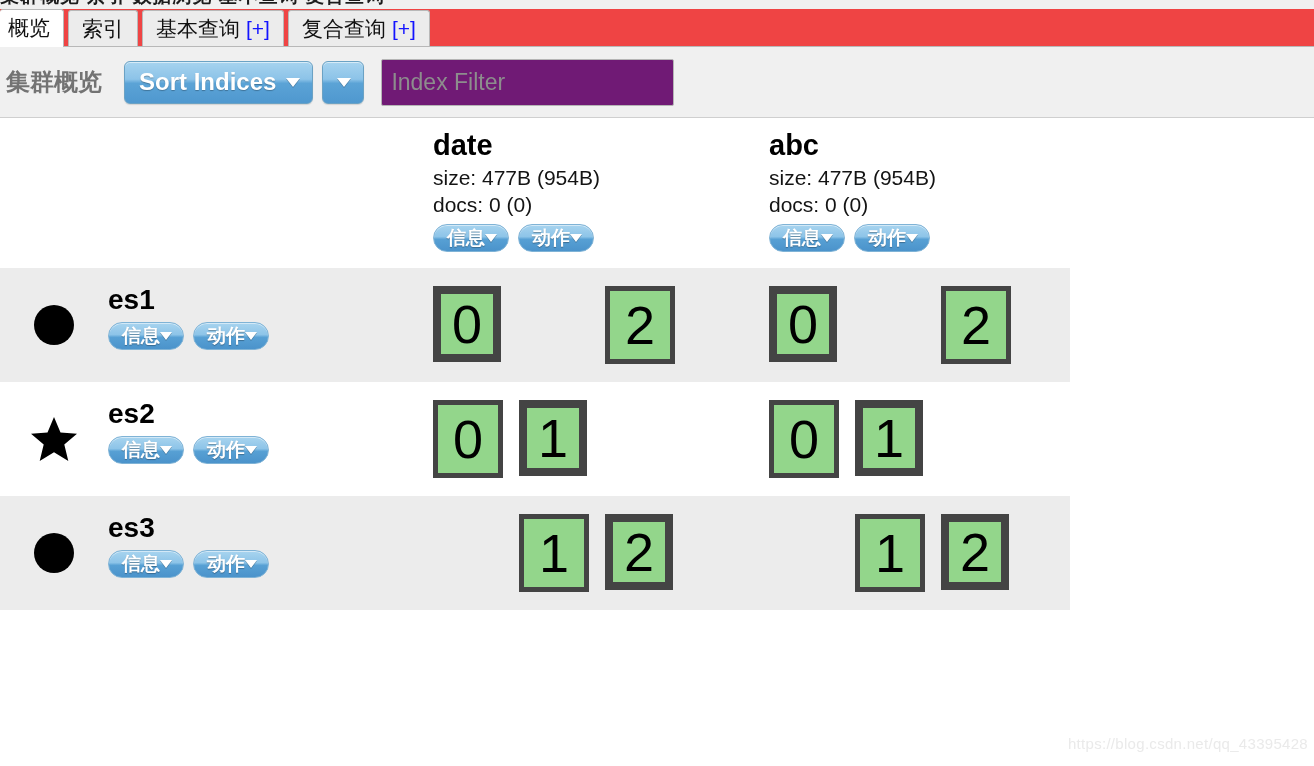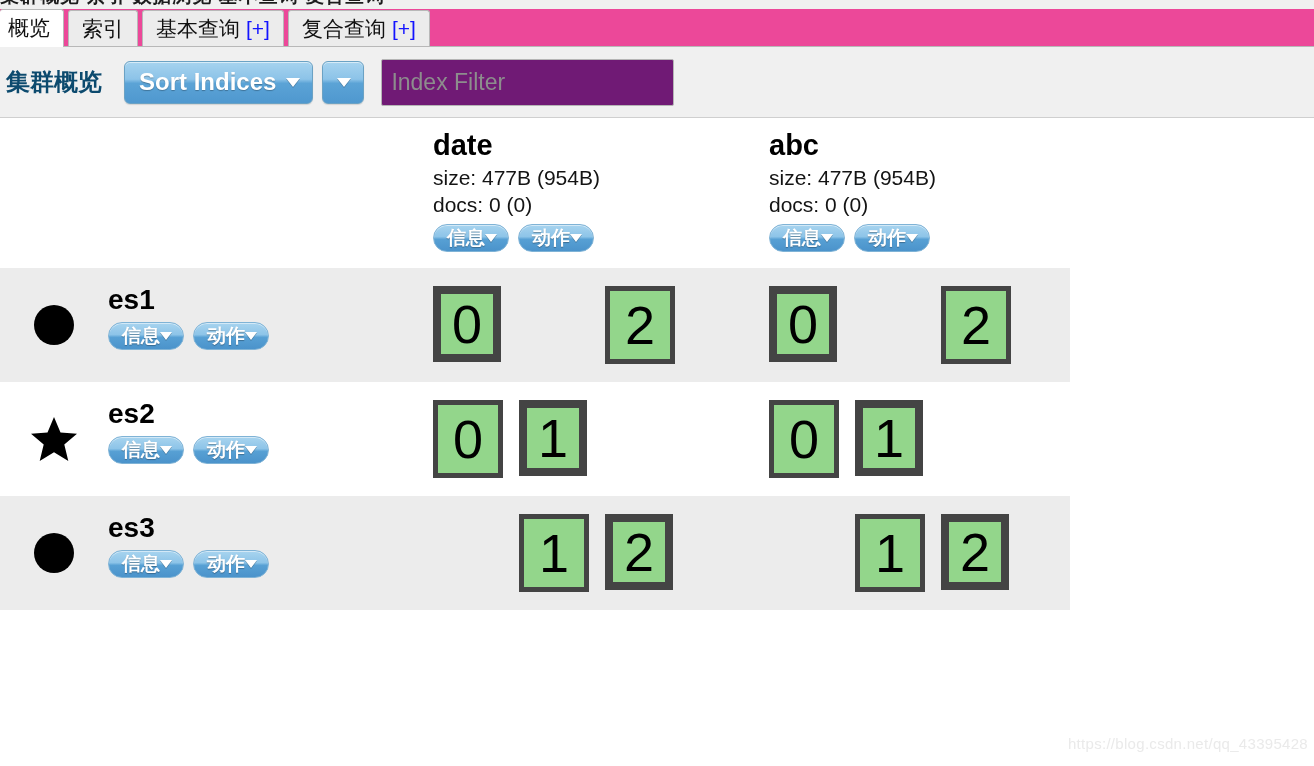--- a/index.html
+++ b/index.html
@@ -20,21 +20,21 @@
   }
   .top-cut .ghost {
     position: absolute; left: 0; top: -17px;
     font-size: 19px; font-weight: bold; color: #1c1c1c;
     white-space: nowrap; letter-spacing: 1px;
   }
 
   
   .tabbar {
     position: absolute; top: 9px; left: 0; width: 1314px; height: 38px;
-    background: #ec4899;
+    background: #ef4444;
     border-bottom: 1px solid #b8b8b8;
     display: flex; align-items: flex-end; padding-left: 0;
   }
   .tab {
     height: 36px;
     margin-right: 4px;
     padding: 0 13px;
     display: flex; align-items: center; justify-content: center;
     background: #ececec;
     border: 1px solid #b8b8b8;
@@ -59,21 +59,21 @@
 
   
   .toolbar {
     position: absolute; top: 47px; left: 0; width: 1314px; height: 71px;
     background: #f0f0f0;
     border-bottom: 1px solid #cfcfcf;
     display: flex; align-items: center;
     padding-left: 6px;
   }
   .toolbar-title {
-    font-size: 24px; font-weight: bold; color: #0c4a6e;
+    font-size: 24px; font-weight: bold; color: #737373;
     margin-right: 22px; white-space: nowrap;
   }
   .btn-blue {
     height: 43px;
     margin-right: 9px;
     padding: 0 12px 0 14px;
     display: flex; align-items: center; gap: 10px;
     background: linear-gradient(to bottom, #a6d3ef 0%, #8cc3e8 42%, #5ba3d6 52%, #4f98cf 100%);
     border: 1px solid #6ba2c4;
     border-radius: 6px;

